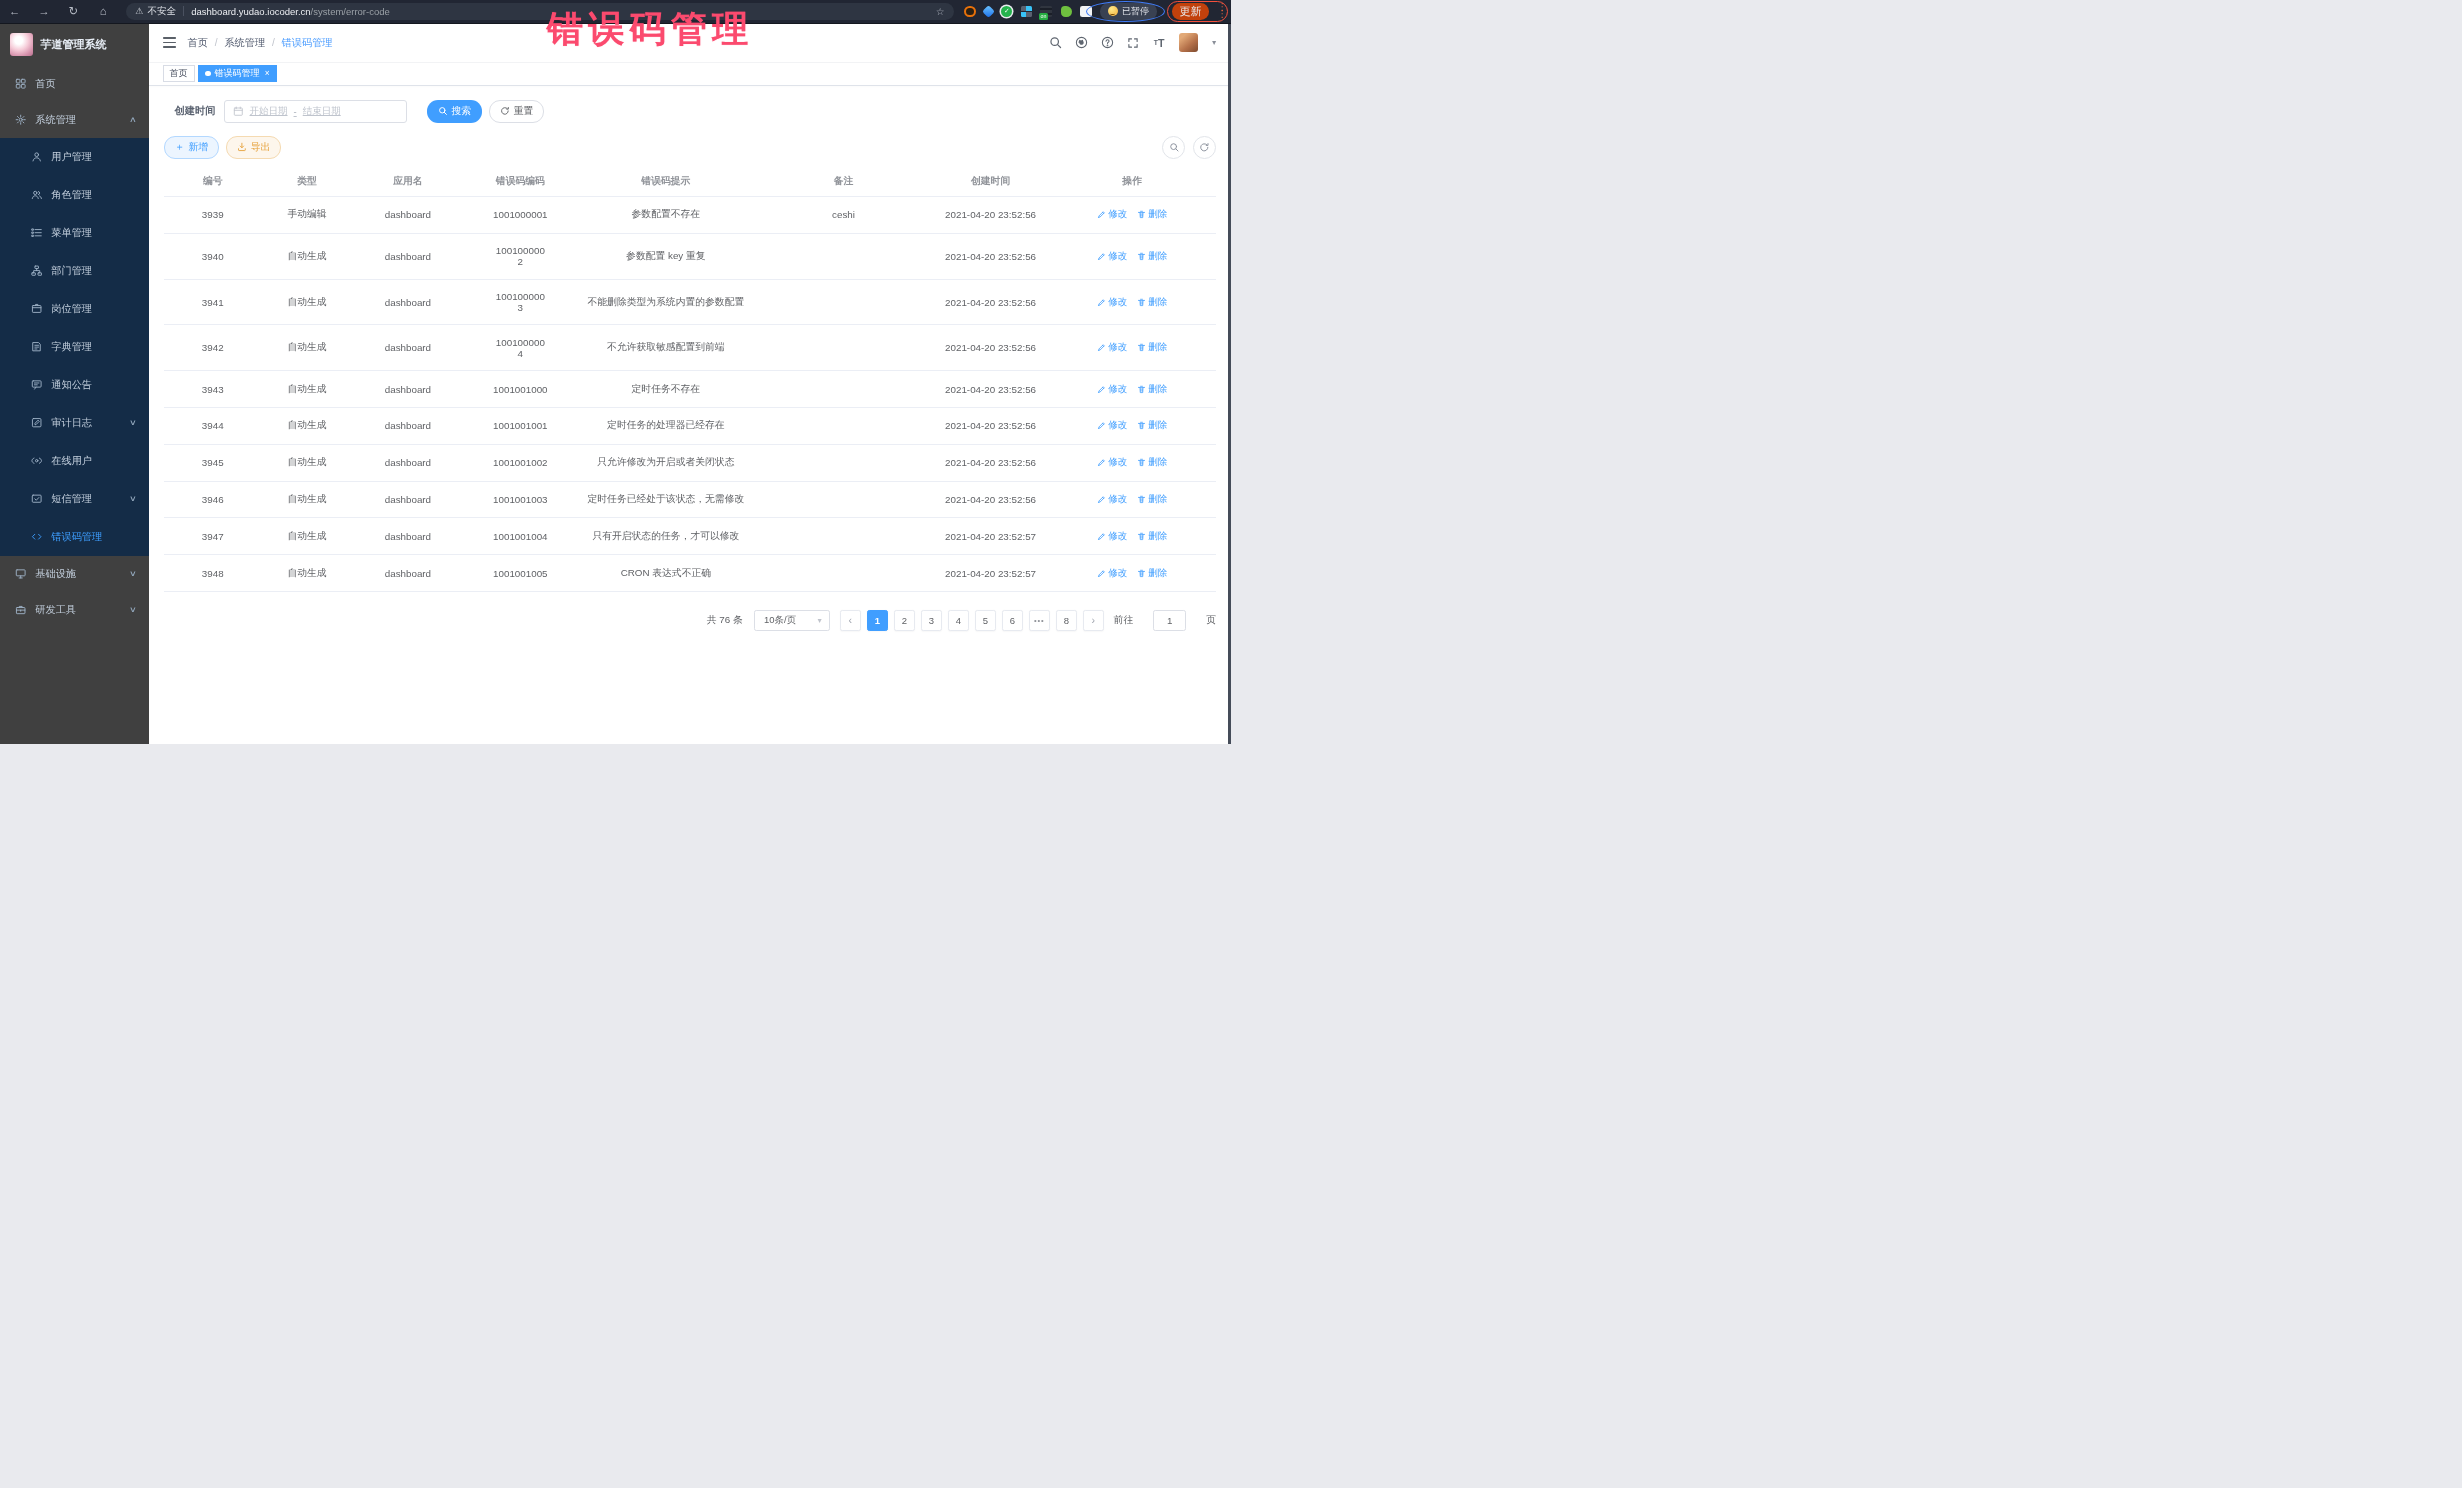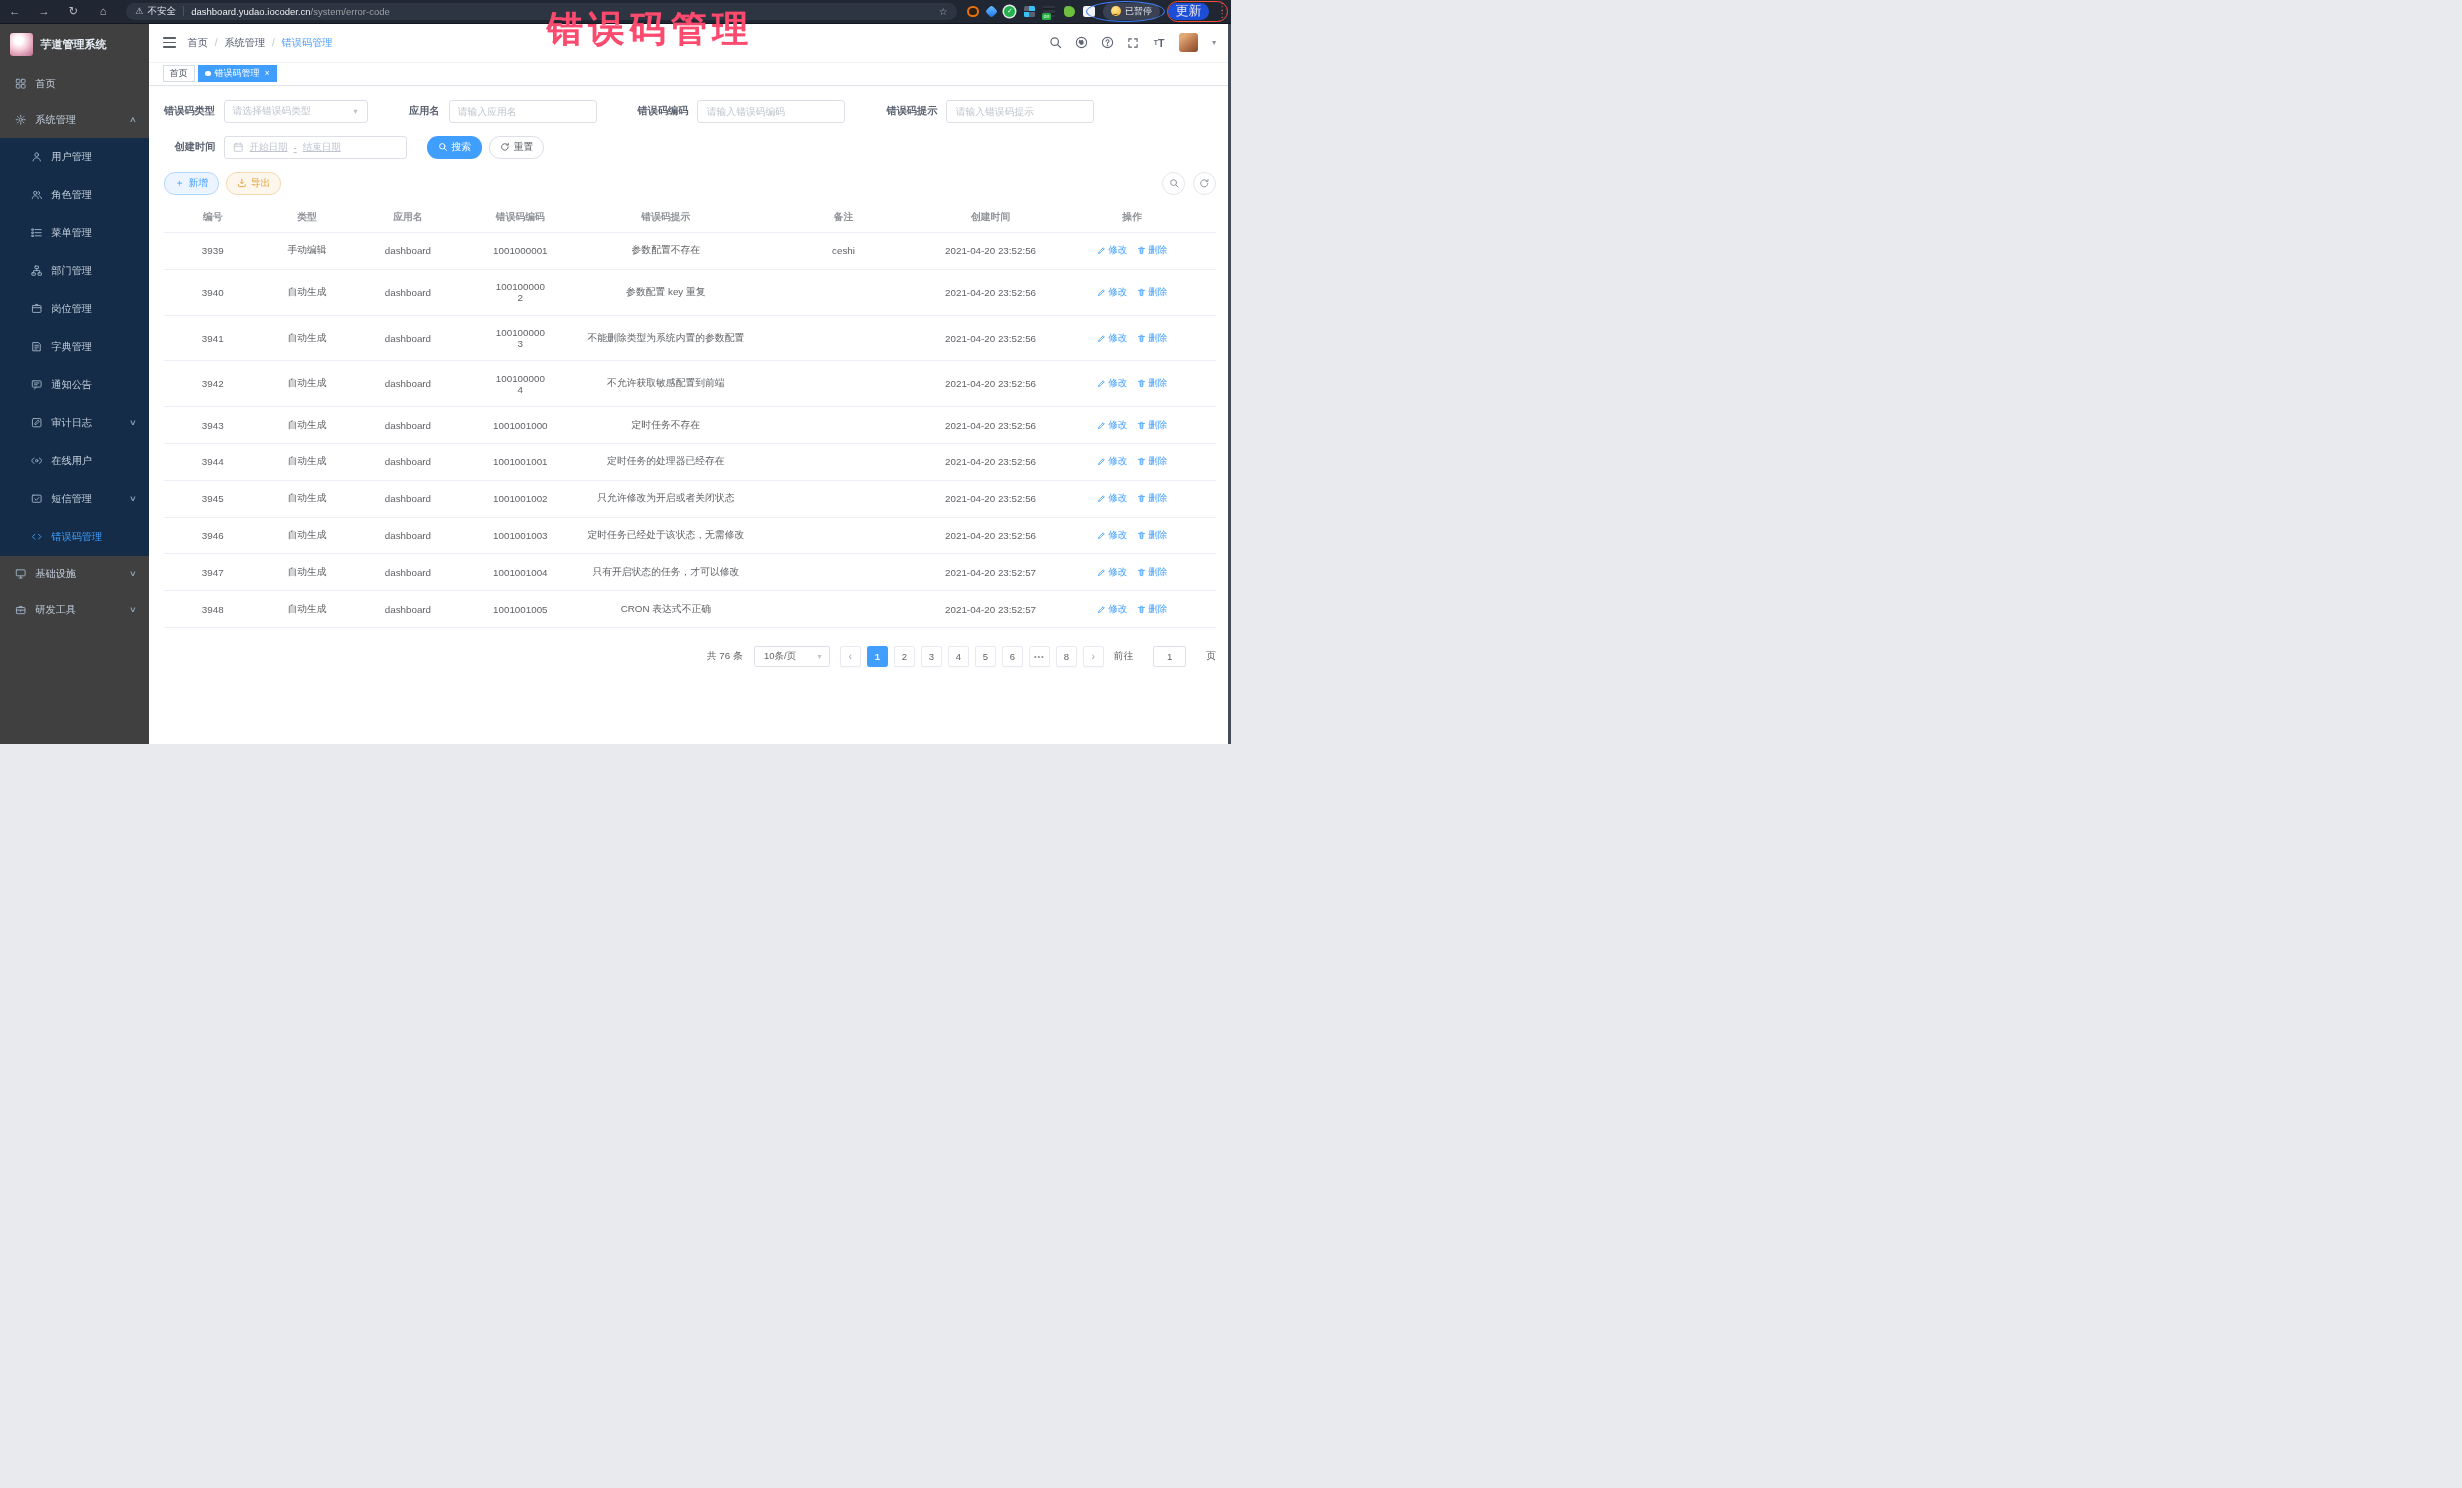--- a/index.html
+++ b/index.html
@@ -29,22 +29,22 @@
       linear-gradient(90deg,#39c2f7 50%,#5a6170 50%) bottom/100% 46% no-repeat;}
   .ext-onbadge{width:12px;height:11.4px;background:repeating-linear-gradient(#30353f 0 2.3px,#1b1f28 2.3px 4.5px);border-radius:1.5px;}
   .ext-onbadge .on{position:absolute;left:-1.5px;bottom:-3px;background:#27ae42;color:#fff;font-size:5.3px;
        padding:0 1.5px;border-radius:1.5px;line-height:6.8px;}
   .ext-leaf{background:#6fbf3f;border-radius:40% 60% 55% 45%;}
   .ext-puzzle{background:#f2f3f5;border-radius:2.3px;}
   .chip-paused{height:16.7px;background:#394152;border-radius:8.3px;display:flex;align-items:center;gap:4.5px;
        padding:0 7.6px;color:#e3e6ec;font-size:9px;flex:0 0 auto;}
   .emoji{width:9.8px;height:9.8px;border-radius:50%;background:radial-gradient(circle at 35% 30%,#ffe887,#f4b13d);position:relative;}
   .emoji:after{content:"";position:absolute;left:2.3px;top:5.3px;width:5.3px;height:2.3px;border-bottom:1.1px solid #7a4b00;border-radius:50%;}
-  .btn-update{height:16.7px;display:flex;align-items:center;padding:0 7.6px;color:#e8eaed;font-size:13px;
-       background:#1d4ed8;border-radius:8.3px;flex:0 0 auto;}
+  .btn-update{height:16.7px;display:flex;align-items:center;padding:0 7.6px;color:#e8eaed;font-size:11px;
+       background:#c2410c;border-radius:8.3px;flex:0 0 auto;margin-left:7px;}
   .dots{color:#e4673f;font-size:9.8px;letter-spacing:0.8px;width:6px;line-height:6.8px;text-align:center;}
   .anno-blue{position:absolute;top:0.8px;right:66px;width:79px;height:21px;border:1.9px solid #3f7bf6;
        border-radius:50%;pointer-events:none;z-index:5;}
   .anno-red{position:absolute;top:0.8px;right:3px;width:61px;height:21px;border:1.9px solid #f4503c;
        border-radius:10.6px;pointer-events:none;z-index:5;}
 
   
   .annotation-title{position:absolute;left:547px;top:4.5px;z-index:40;font-size:36px;font-weight:700;
        color:#fb4a6e;letter-spacing:5.3px;text-shadow:0 0 0.8px rgba(251,74,110,.6);pointer-events:none;}
 
@@ -395,41 +395,20 @@
           </span>
           <span class="tag active">
             <span class="dot"></span>
             <span>错误码管理</span>
             <span class="close">×</span>
           </span>
         </div>
 
       <div class="content">
 
-        <div class="form-row">
-          <div class="form-item">
-            <span class="f-label">错误码类型</span>
-            <div class="f-select">
-              <span>请选择错误码类型</span>
-              <span class="sel-caret">▼</span>
-            </div>
-          </div>
-          <div class="form-item">
-            <span class="f-label">应用名</span>
-            <input class="f-input" style="width: 148px;" placeholder="请输入应用名">
-          </div>
-          <div class="form-item">
-            <span class="f-label">错误码编码</span>
-            <input class="f-input" style="width: 148px;" placeholder="请输入错误码编码">
-          </div>
-          <div class="form-item" style="margin-right:0">
-            <span class="f-label">错误码提示</span>
-            <input class="f-input" style="width: 148px;" placeholder="请输入错误码提示">
-          </div>
-        </div>
 
         <div class="form-row">
           <div class="form-item" style="margin-right:19.7px">
             <span class="f-label" style="margin-left:10.6px">创建时间</span>
             <div class="date-range">
               <span class="cal">
                   <svg viewBox="0 0 16 16" width="10.6" height="10.6" fill="none" stroke="currentColor" stroke-width="1.3" stroke-linecap="round">
                     <rect x="2" y="3" width="12" height="11" rx="1"></rect>
                     <path d="M2 6.5h12M5 1.6V4M11 1.6V4"></path>
                   </svg>

